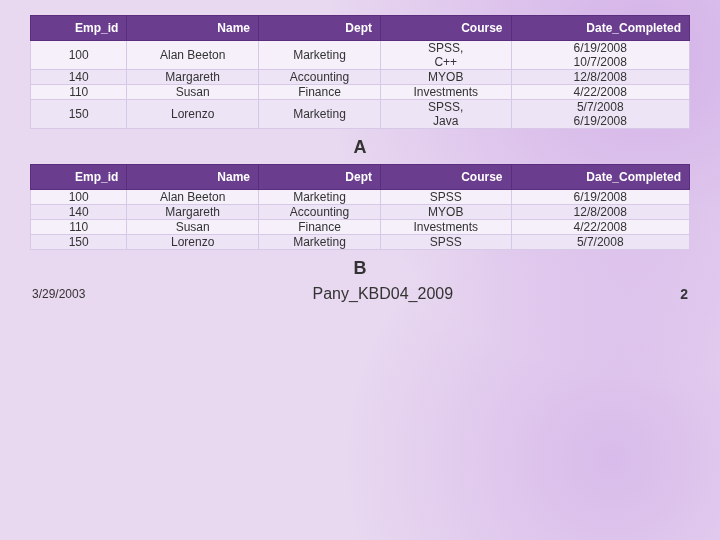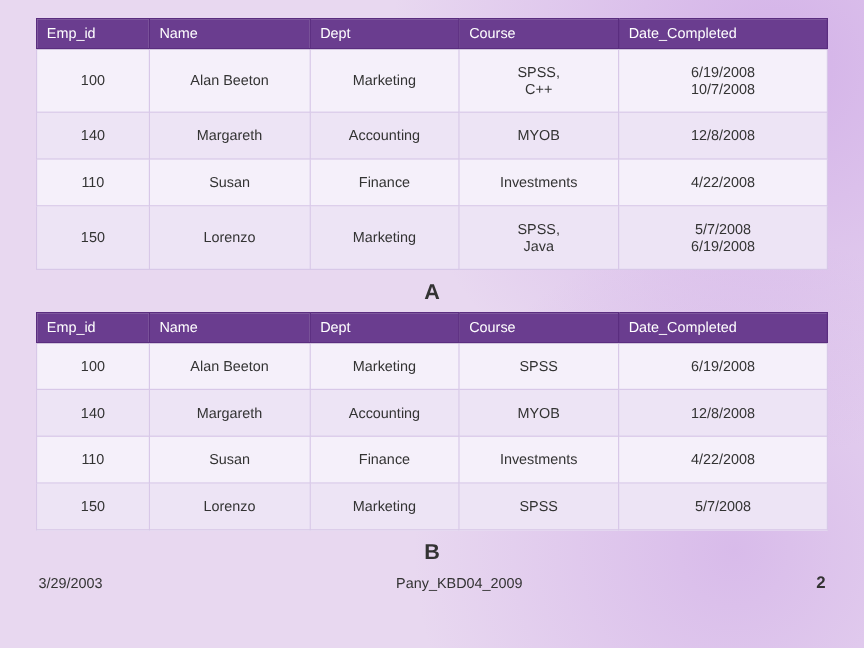--- a/index.html
+++ b/index.html
@@ -44,65 +44,65 @@
       background: white;
     }
 
     thead tr {
       background: #6a3d8f;
       color: white;
     }
 
     thead th {
       padding: 5px 8px;
-      text-align: left;
-      font-weight: normal;
+      text-align: right;
+      font-weight: bold;
       font-size: 12px;
       border: 1px solid #5a2d7f;
     }
 
     tbody tr {
       background: #f5f0fa;
     }
 
     tbody tr:nth-child(even) {
       background: #ede4f5;
     }
 
     tbody td {
-      padding: 12px 8px;
+      padding: 0 8px;
       text-align: center;
       border: 1px solid #d8c8e8;
       font-size: 12px;
       color: #333;
     }
 
     .section-label {
       text-align: center;
       font-size: 18px;
       font-weight: bold;
       color: #333;
       margin: 6px 0 6px 0;
     }
 
     .footer {
       display: flex;
       justify-content: space-between;
-      align-items: flex-end;
+      align-items: center;
       margin-top: 6px;
       padding: 0 2px;
     }
 
     .footer-date {
       font-size: 12px;
       color: #333;
     }
 
     .footer-title {
-      font-size: 12px;
+      font-size: 16px;
       color: #333;
     }
 
     .footer-page {
       font-size: 14px;
       font-weight: bold;
       color: #333;
     }
   </style>
 </head>

